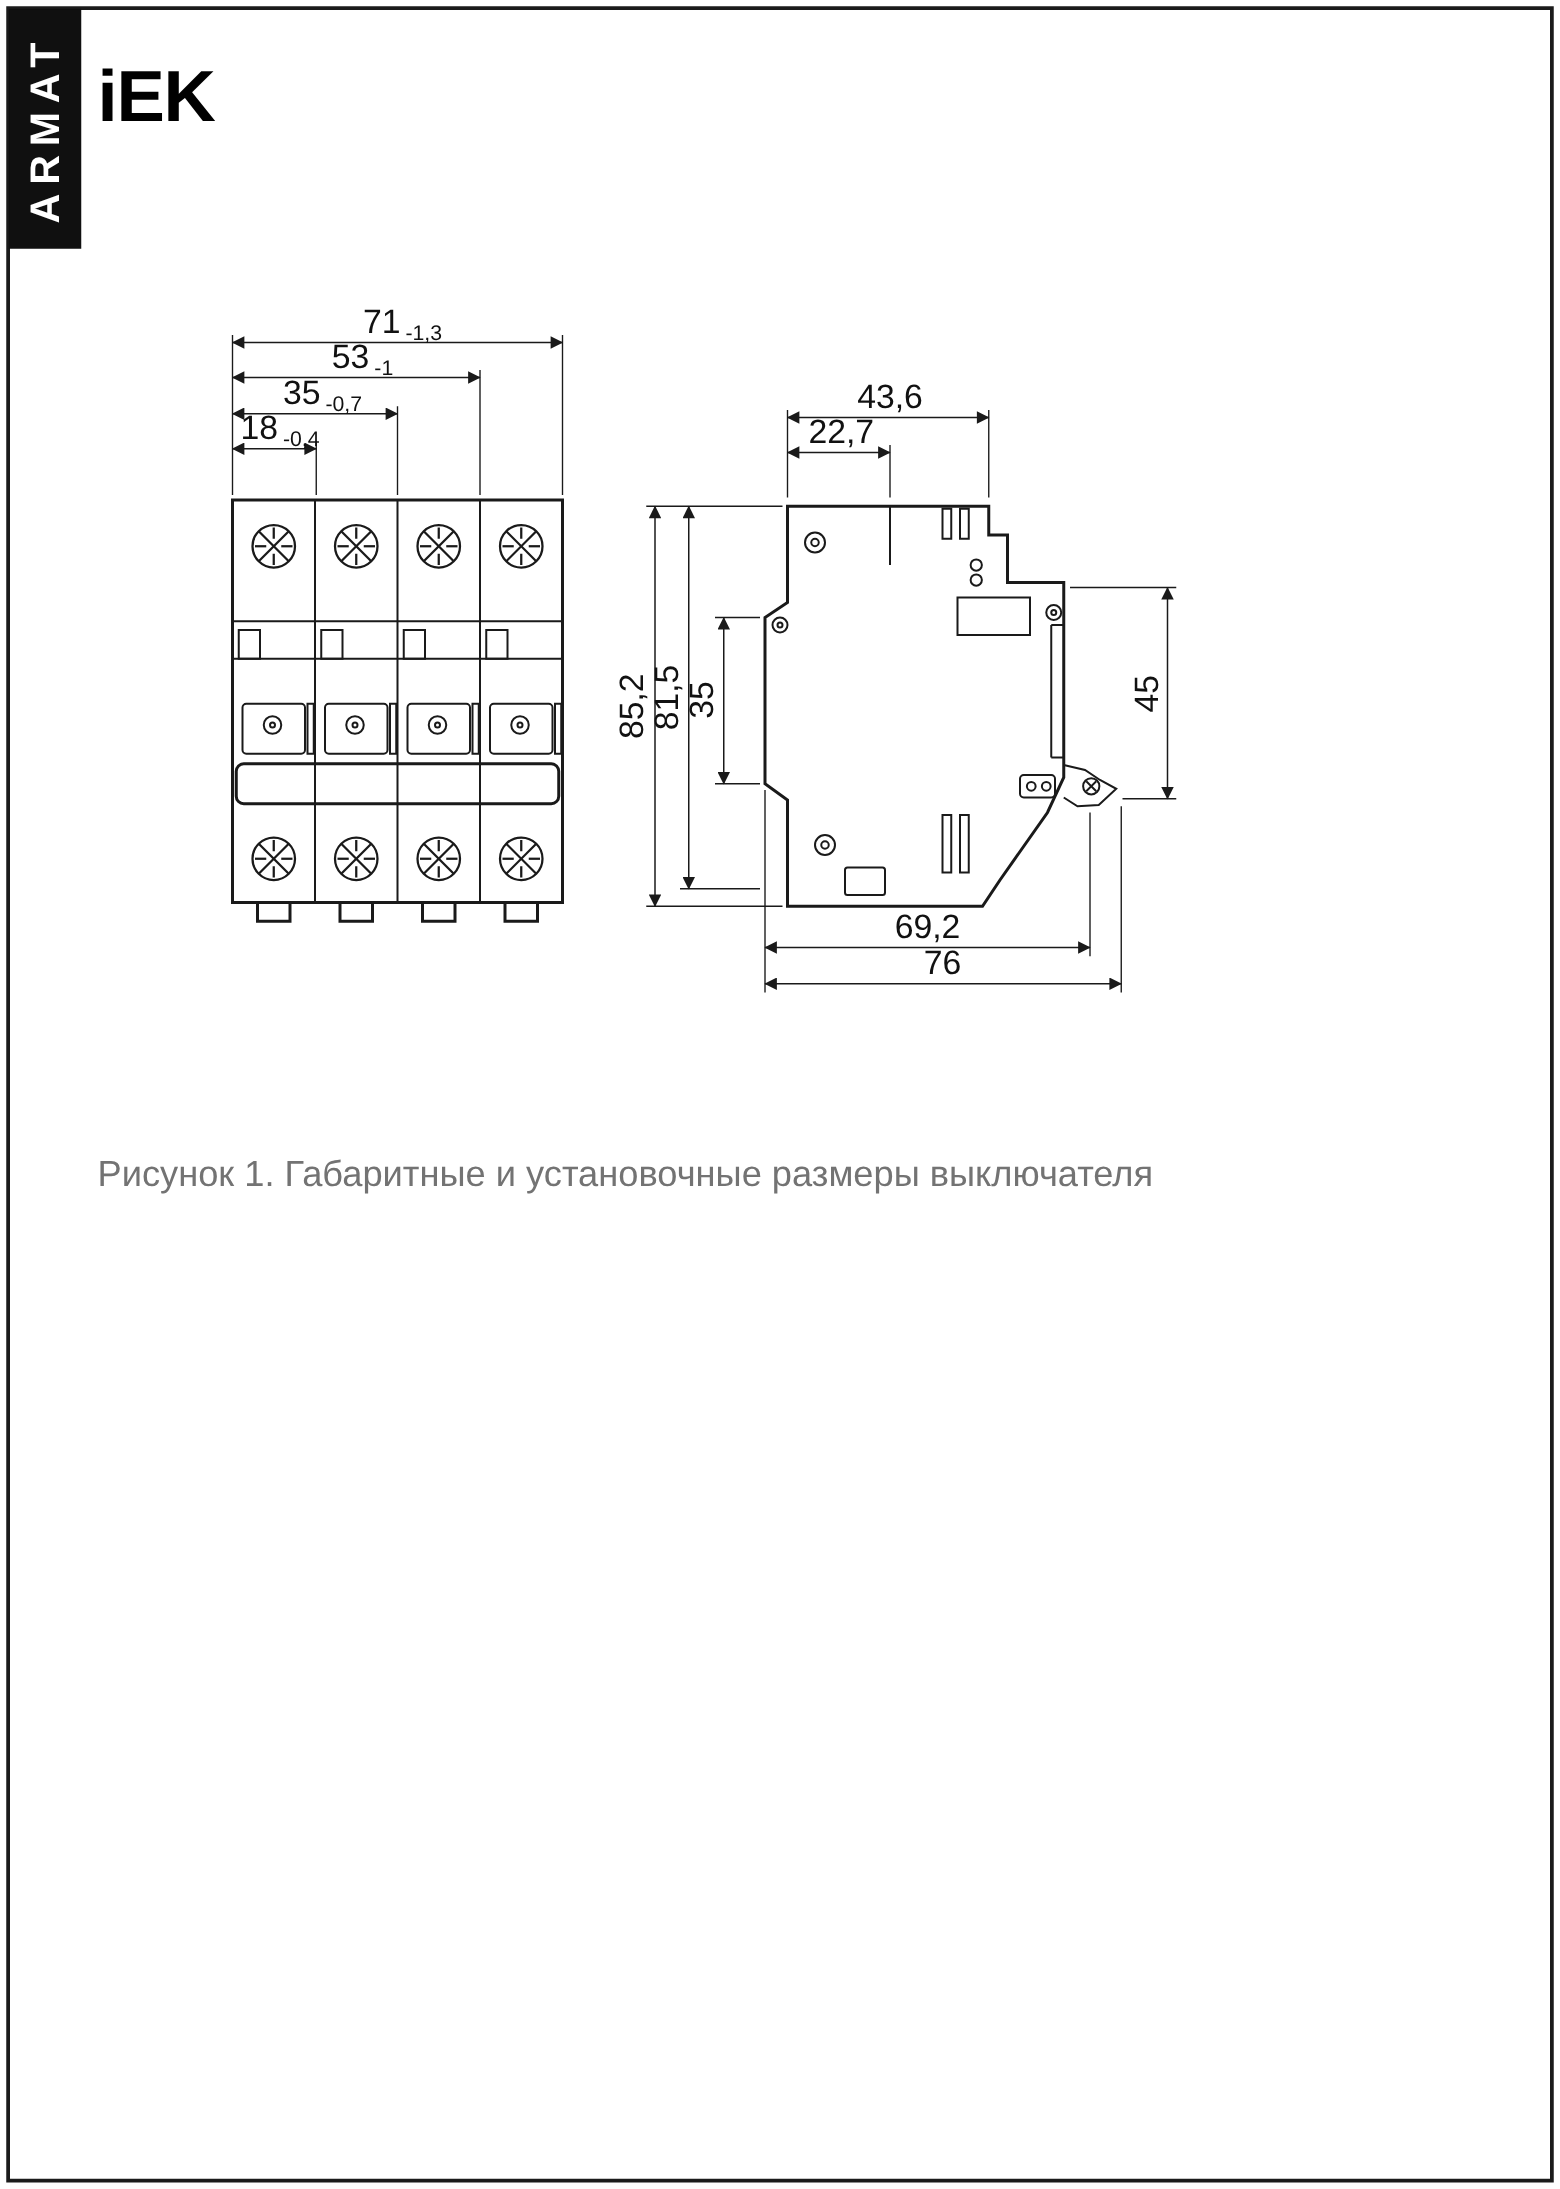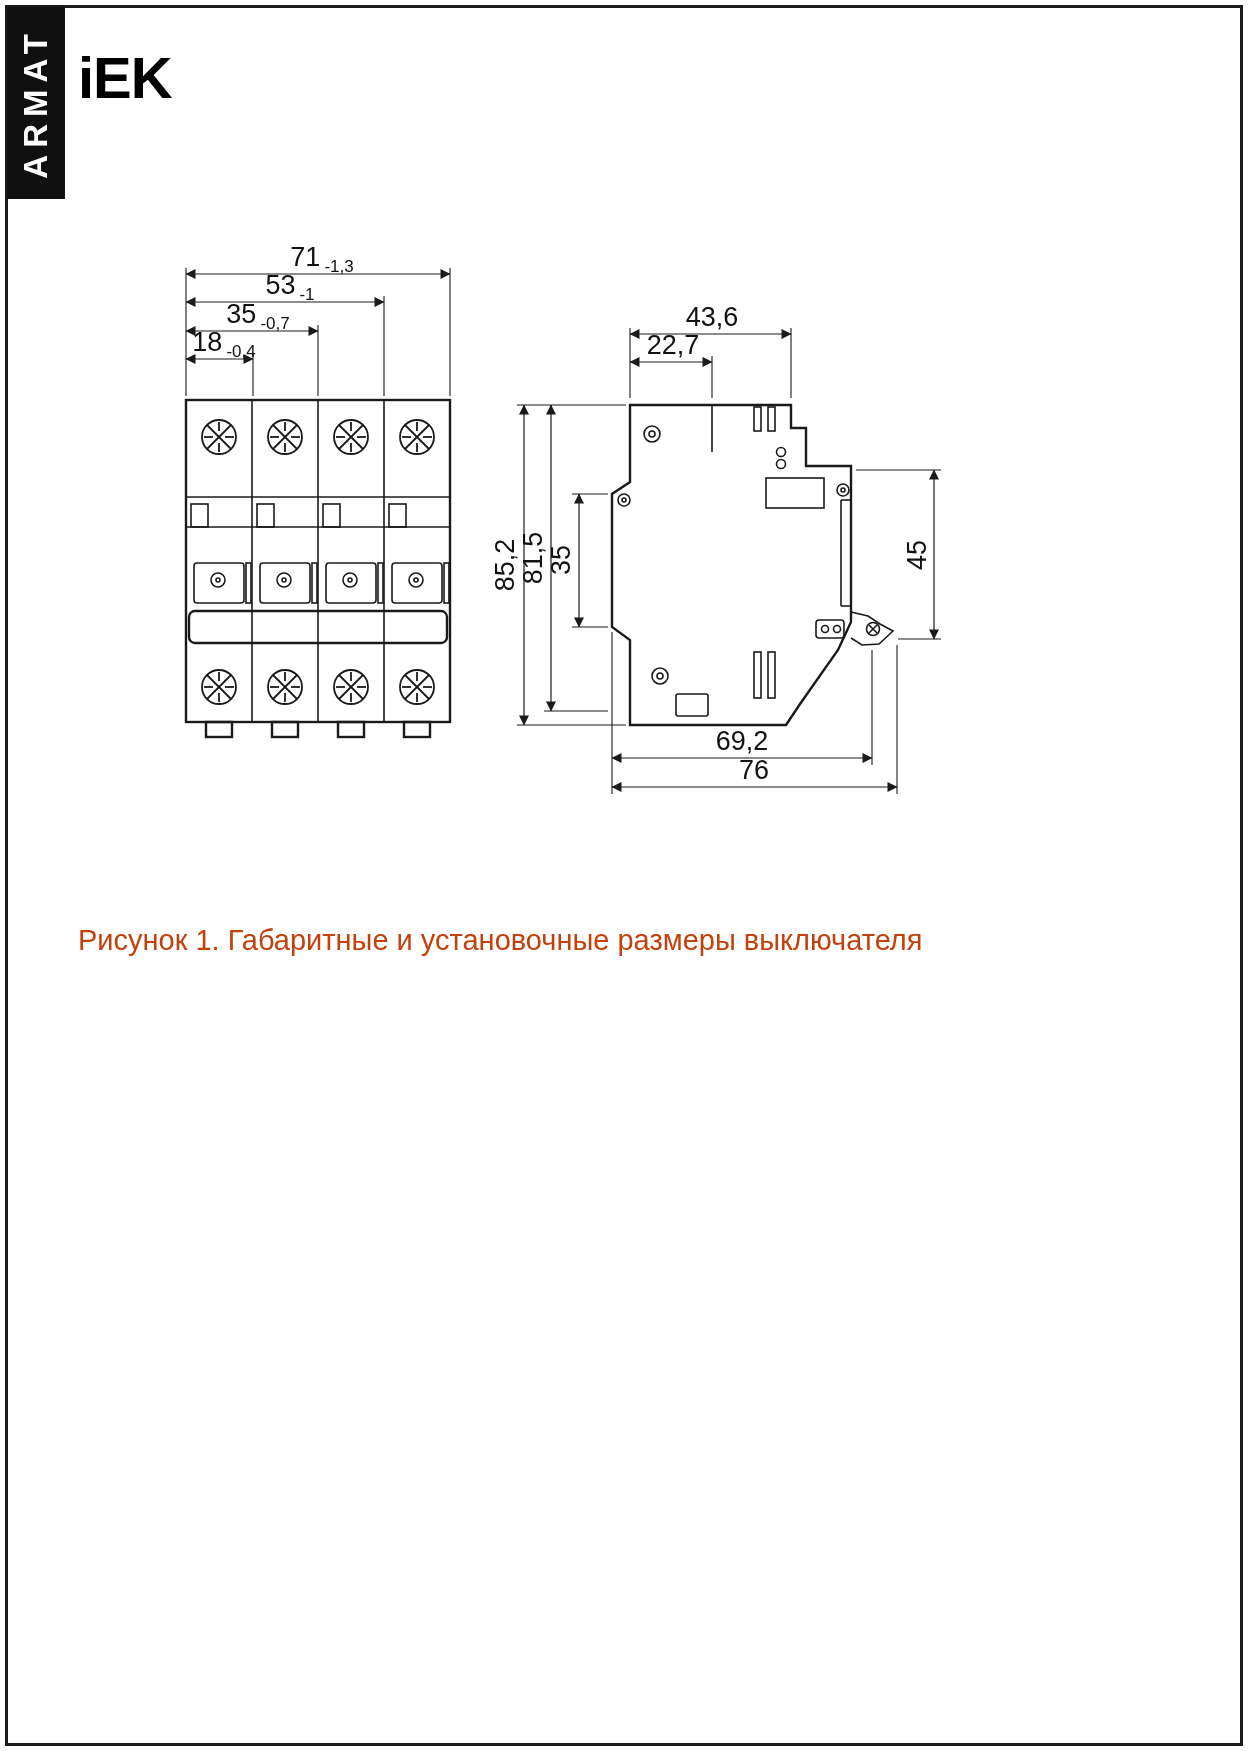--- a/index.html
+++ b/index.html
@@ -24,21 +24,21 @@
   }
   .drawing { position:absolute; left:0; top:0; }
   .obj { fill:none; stroke:#1a1a1a; stroke-width:2.4; stroke-linejoin:miter; }
   .det { fill:none; stroke:#1a1a1a; stroke-width:1.6; }
   .scr { fill:none; stroke:#1a1a1a; stroke-width:1.8; }
   .dim { fill:none; stroke:#1a1a1a; stroke-width:1.2; }
   .ext { fill:none; stroke:#1a1a1a; stroke-width:1.1; }
   text.dimtext { font-family:"Liberation Sans", sans-serif; font-size:27px; fill:#111; }
   tspan.tol { font-size:17px; }
   .caption {
-    position:absolute; left:78px; top:920px; font-size:29px; line-height:1.4; color:#c2410c;
+    position:absolute; left:78px; top:920px; font-size:29px; line-height:1.4; color:#737373;
   }
   .caption .l2 { padding-left:137px; }
 </style>
 </head>
 <body>
 
 <div class="page">
   <div class="frame"></div>
 
   <div class="brand-bar">

